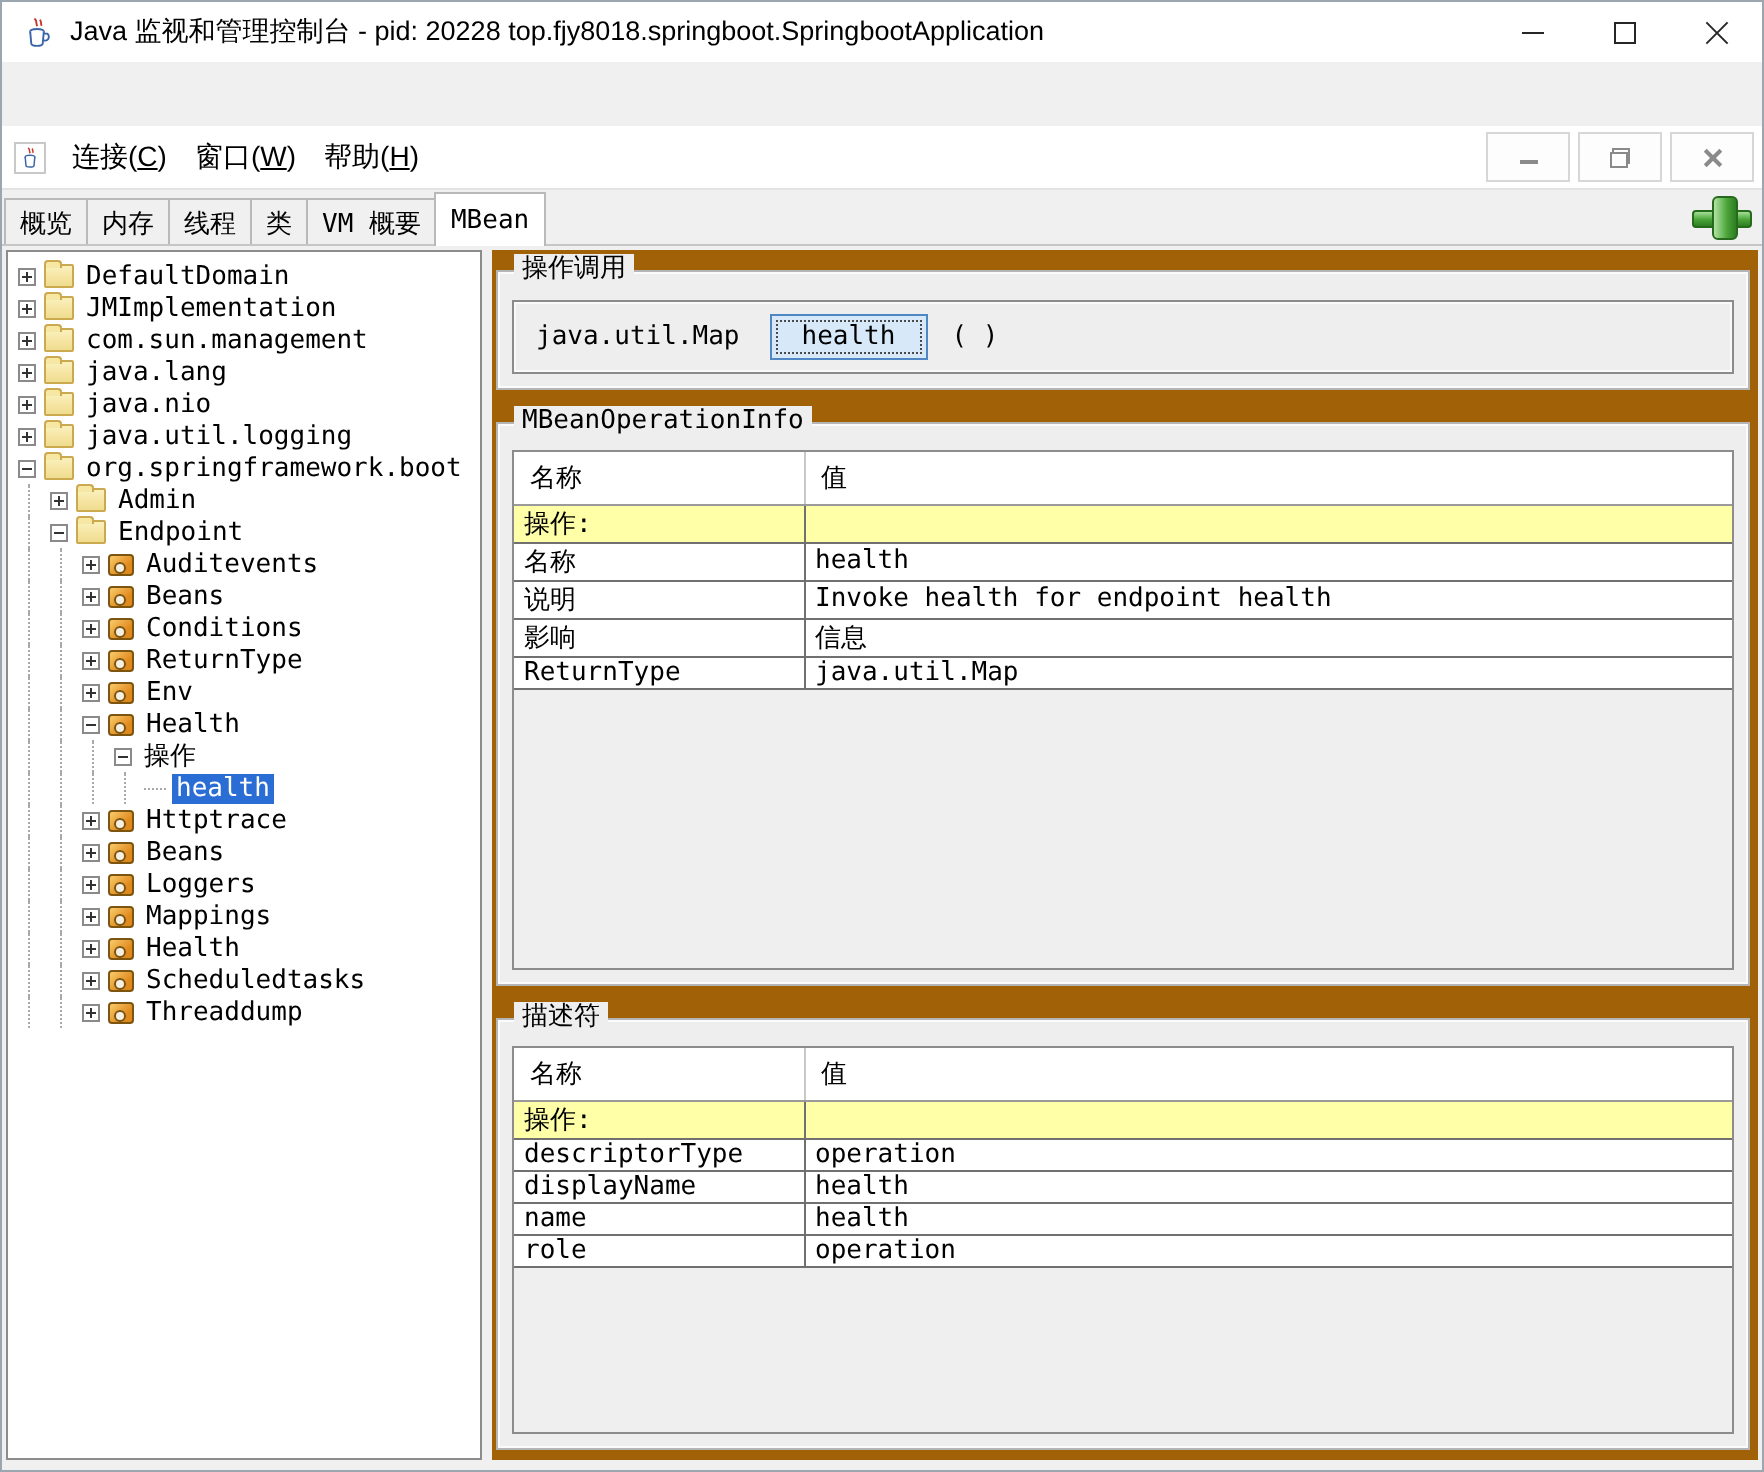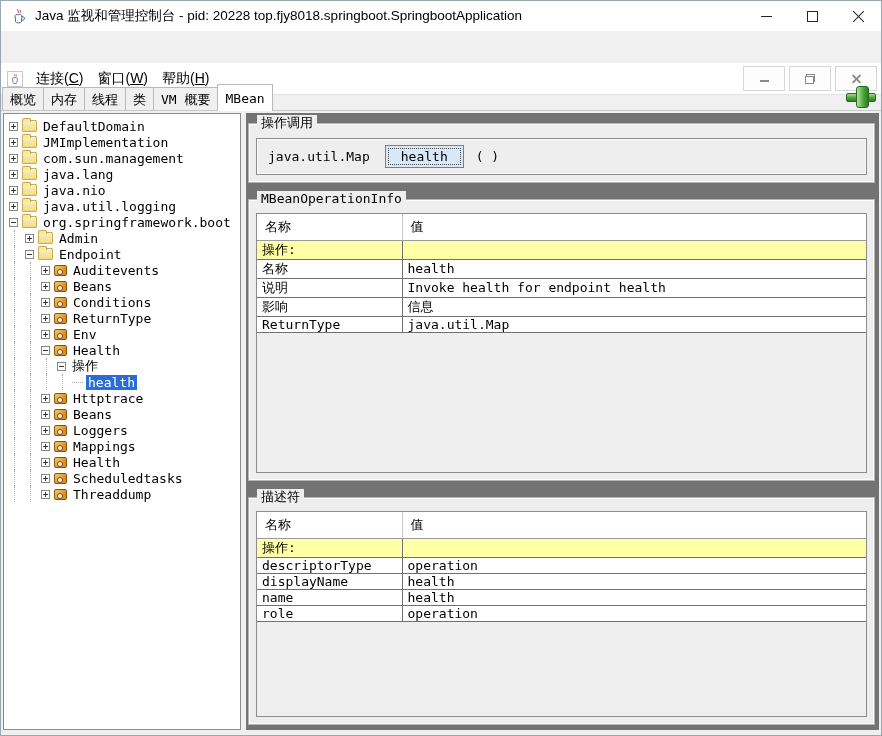--- a/index.html
+++ b/index.html
@@ -36,21 +36,21 @@
   .fg-min { width:9px; height:0; border-top:2px solid #8a8a8a; margin-top:4px; }
   .fg-restore { position:relative; width:10px; height:10px; }
   .fg-restore::before { content:''; position:absolute; top:0; right:0; width:7px; height:6px; border:1px solid #8a8a8a; }
   .fg-restore::after { content:''; position:absolute; bottom:0; left:0; width:7px; height:6px; border:1px solid #8a8a8a; background:#fdfdfd; }
   .fg-close { position:relative; width:9px; height:9px; }
   .fg-close::before,.fg-close::after { content:''; position:absolute; left:-1px; top:4px; width:11px; height:0; border-top:2px solid #8a8a8a; }
   .fg-close::before { transform:rotate(45deg); }
   .fg-close::after { transform:rotate(-45deg); }
 
   
-  .tabbar { height:16px; background:#f0f0f0; display:flex; align-items:flex-end; flex:0 0 auto;
+  .tabbar { height:28px; background:#f0f0f0; display:flex; align-items:flex-end; flex:0 0 auto;
             padding:0 1px; border-bottom:1px solid #c6c6c6; position:relative; }
   .tab { font-family:"DejaVu Sans Mono","Liberation Mono",monospace; font-size:13px; color:#000;
          background:#f0f0f0; border:1px solid #b9b9b9; border-bottom:none; padding:3px 7px 3px 7px;
          height:23px; margin-right:-1px; white-space:nowrap; }
   .tab.active { background:#ffffff; height:27px; padding-top:6px; margin-bottom:-1px; position:relative; z-index:2;text-align:right; }
   .plug-wrap { margin-left:auto; margin-bottom:4px; margin-right:4px; }
   .plug-icon { position:relative; width:30px; height:20px; }
   .plug-icon::before { content:''; position:absolute; top:7px; left:0; right:0; height:7px;
       background:linear-gradient(#a5dd96,#49a338 55%,#2e7d22); border:1px solid #266a1c; border-radius:2px; }
   .plug-icon::after { content:''; position:absolute; top:0; left:10px; width:11px; height:20px;
@@ -78,21 +78,21 @@
   .bean-icon { width:13px; height:11px; flex:0 0 auto; margin-right:4px; position:relative;
       background:linear-gradient(135deg,#f9cc6d,#e0891d 70%); border:1px solid #7c5510; border-radius:2px; }
   .bean-icon::before { content:''; position:absolute; left:2px; top:3px; width:4px; height:4px;
       background:#f5f0e2; border:1px solid #7c5510; border-radius:50%; }
   .tree-label { font-family:"DejaVu Sans Mono","Liberation Mono",monospace; font-size:13px; color:#000; padding:0 2px; }
   .tree-label.selected { background:var(--sel-blue,#2a6dd5); color:#fff; }
 
   .splitter { width:5px; flex:0 0 auto; background:#f0f0f0; }
 
   
-  .right-panel { flex:1; background:#737373; display:flex; flex-direction:column; padding:0 4px 0 2px; min-width:0; }
+  .right-panel { flex:1; background:#a16207; display:flex; flex-direction:column; padding:0 4px 0 2px; min-width:0; }
   .group { position:relative; border:1px solid #b5b5b5; box-shadow:inset 0 0 0 1px #fbfbfb;
            background:#eeeeee; }
   .group-title { position:absolute; top:-9px; left:8px; background:#eeeeee; padding:0 4px;
       font-family:"DejaVu Sans Mono","Liberation Mono",monospace; font-size:13px; color:#000; line-height:16px; }
   .group.invoke { margin-top:10px; height:60px; flex:0 0 auto; }
   .invoke-box { position:absolute; left:7px; right:7px; top:14px; height:37px;
       border:1px solid #8c8c8c; box-shadow:inset 0 0 0 1px #fafafa; background:#eeeeee;
       display:flex; align-items:center; }
   .invoke-type { font-size:13px; margin-left:11px; }
   .invoke-btn { margin-left:15px; height:23px; padding:0 15px; background:#d7e9f9;

